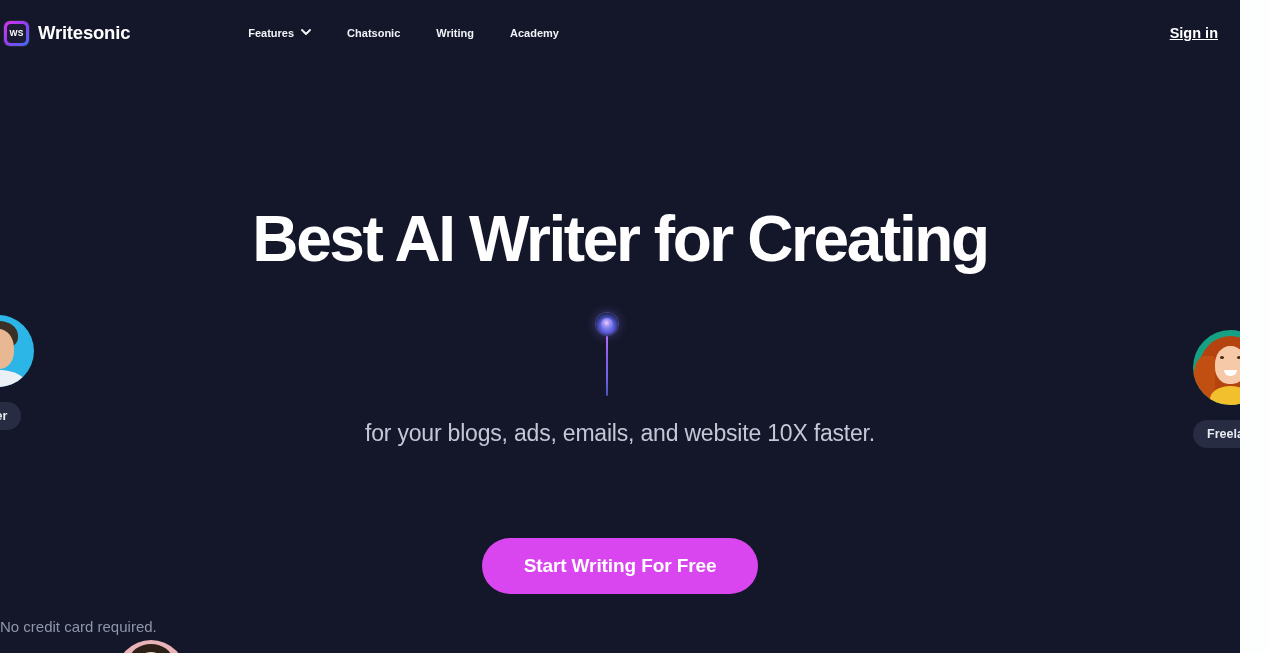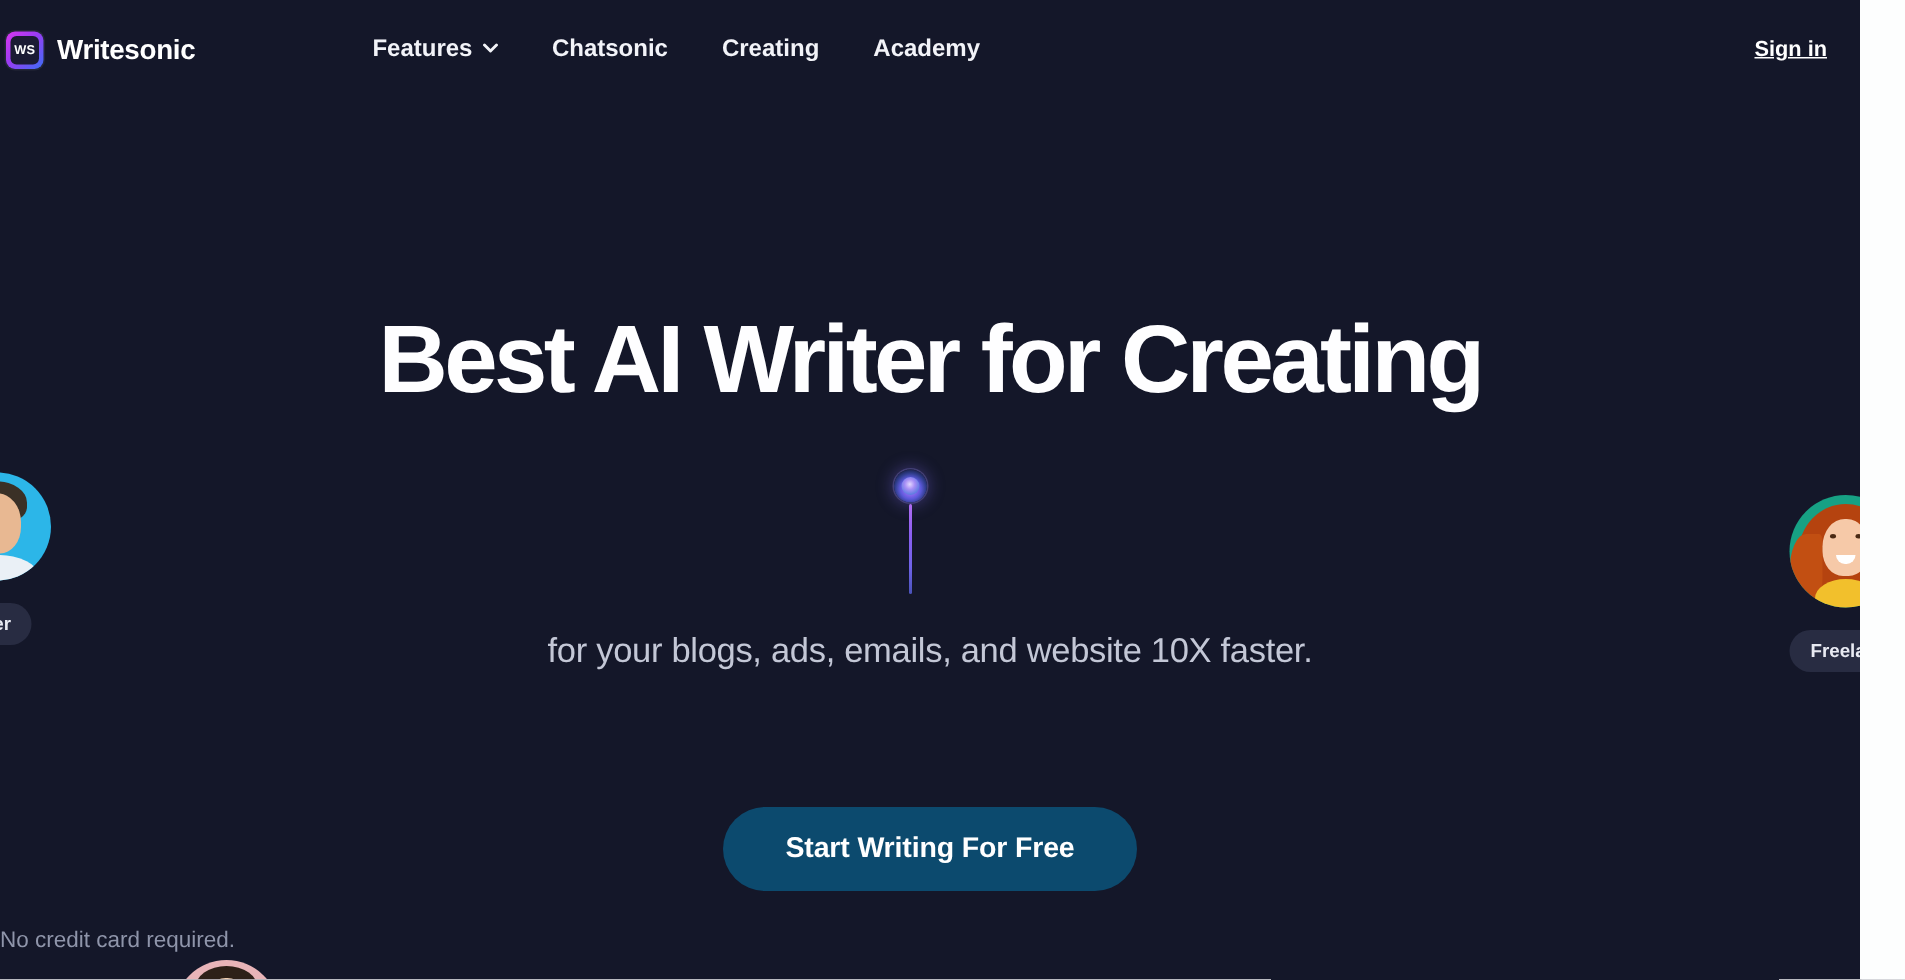--- a/index.html
+++ b/index.html
@@ -86,21 +86,21 @@
     display: flex;
     align-items: center;
     margin-left: 100px;
     gap: 0px;
   }
   .nav-item {
     display: flex;
     align-items: center;
     gap: 7px;
     padding: 6px 18px;
-    font-size: 16px;
+    font-size: 11px;
     font-weight: bold;
     color: #f2f3f8;
     cursor: pointer;
     white-space: nowrap;
   }
   .chev {
     width: 10px; height: 10px;
     display: inline-block;
     position: relative;
     top: -1px;
@@ -205,21 +205,21 @@
     position: absolute;
     left: 0; top: 538px;
     width: 1240px;
     text-align: center;
   }
   .cta-btn {
     display: inline-block;
     font-size: 19px;
     font-weight: bold;
     color: #ffffff;
-    background: #0c4a6e;
+    background: #d946ef;
     border: none;
     border-radius: 32px;
     padding: 17px 42px;
     cursor: pointer;
     letter-spacing: -0.1px;
     font-family: "Liberation Sans", sans-serif;
   }
 
   .nocard {
     position: absolute;
@@ -330,21 +330,21 @@
               </svg>
           </span>
         </div>
 
 
         <div class="nav-item">
           <span>Chatsonic</span>
         </div>
 
         <div class="nav-item">
-          <span>Creating</span>
+          <span>Writing</span>
         </div>
 
         <div class="nav-item">
           <span>Academy</span>
         </div>
 
       </div>
 
       <div class="nav-right">
         <div class="signin">Sign in</div>

